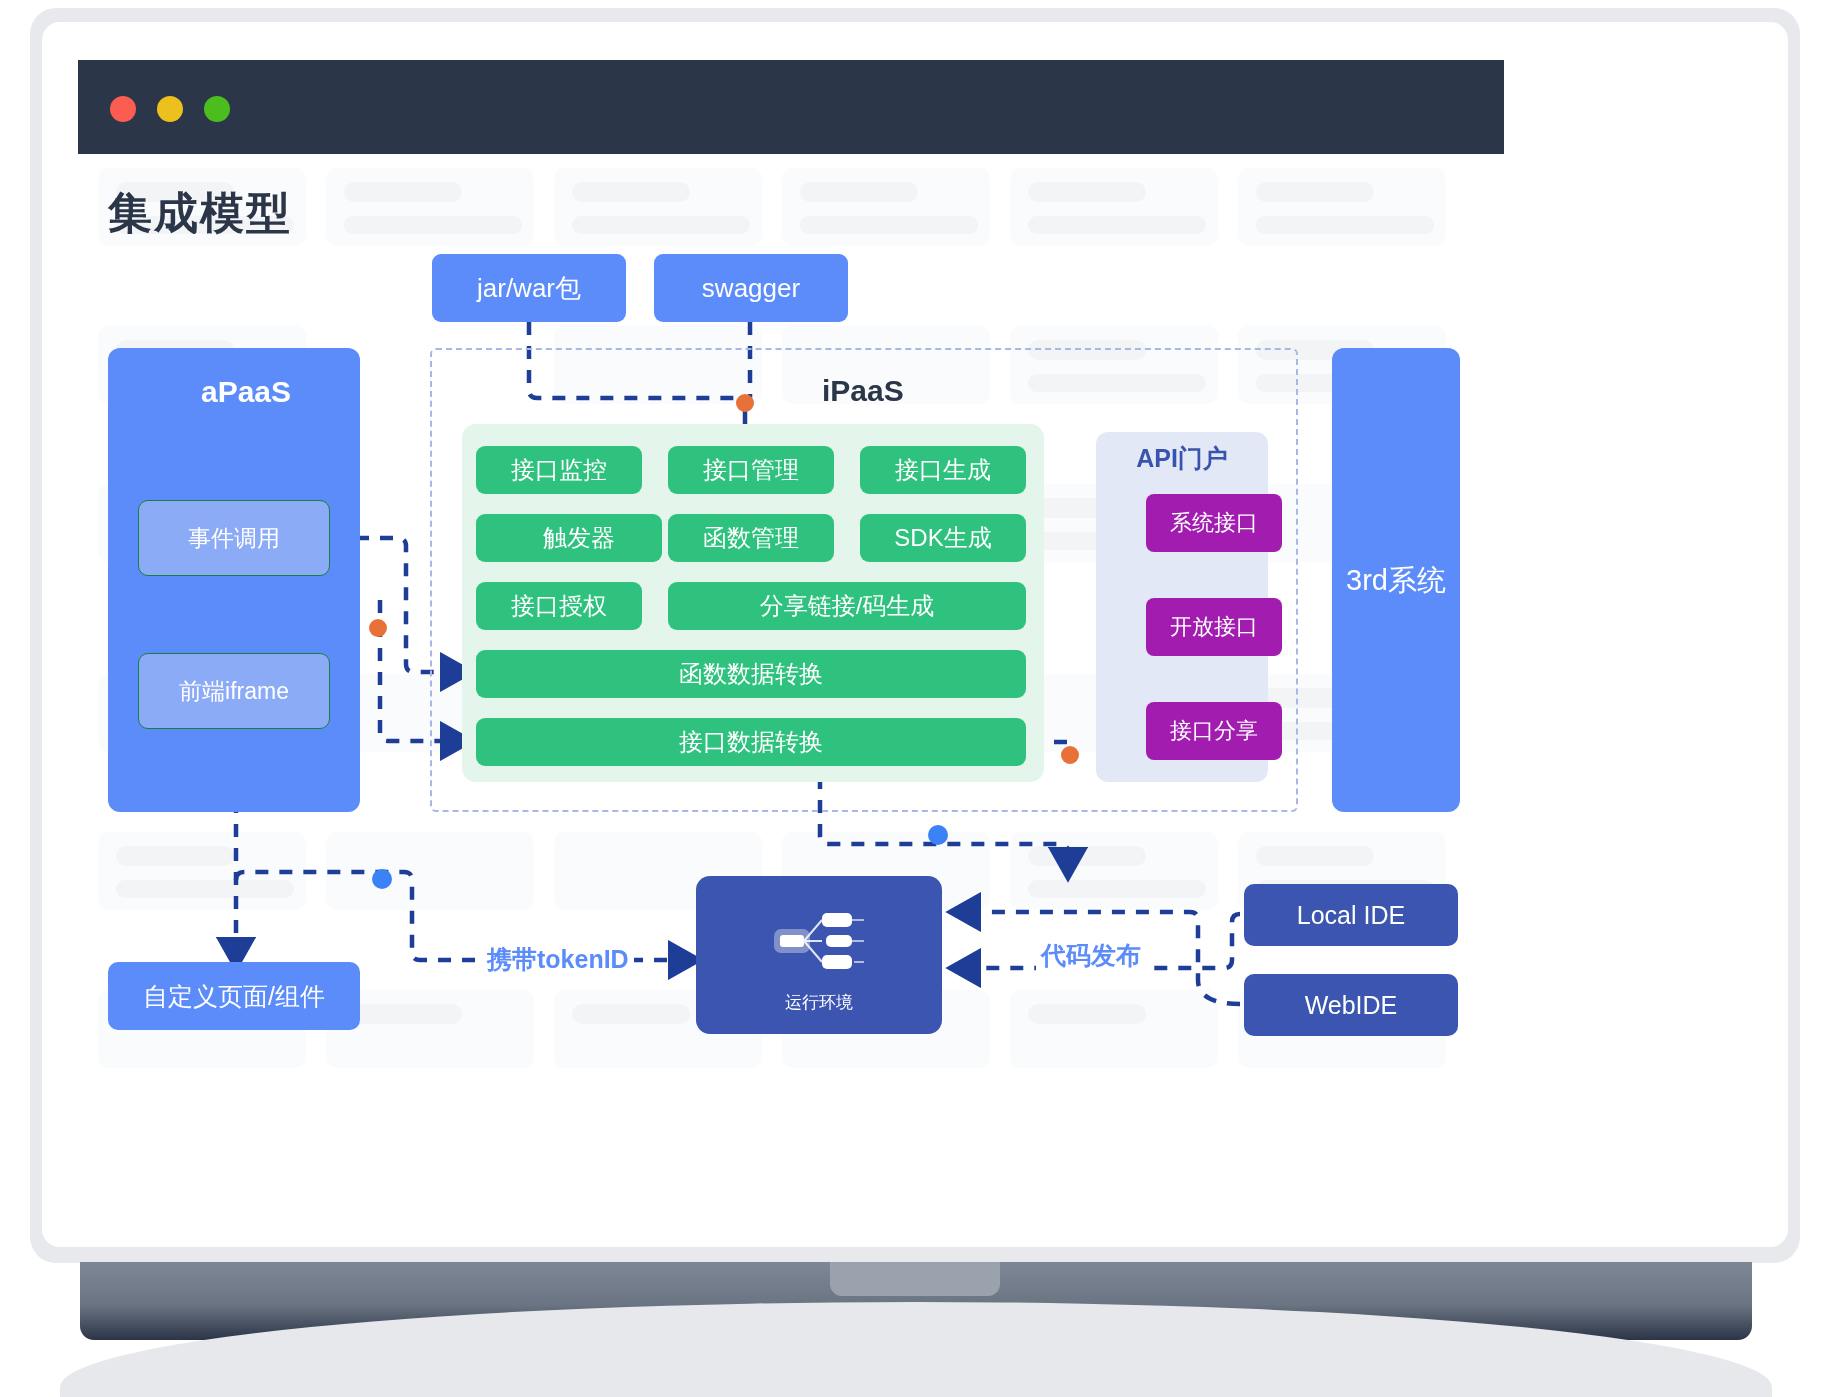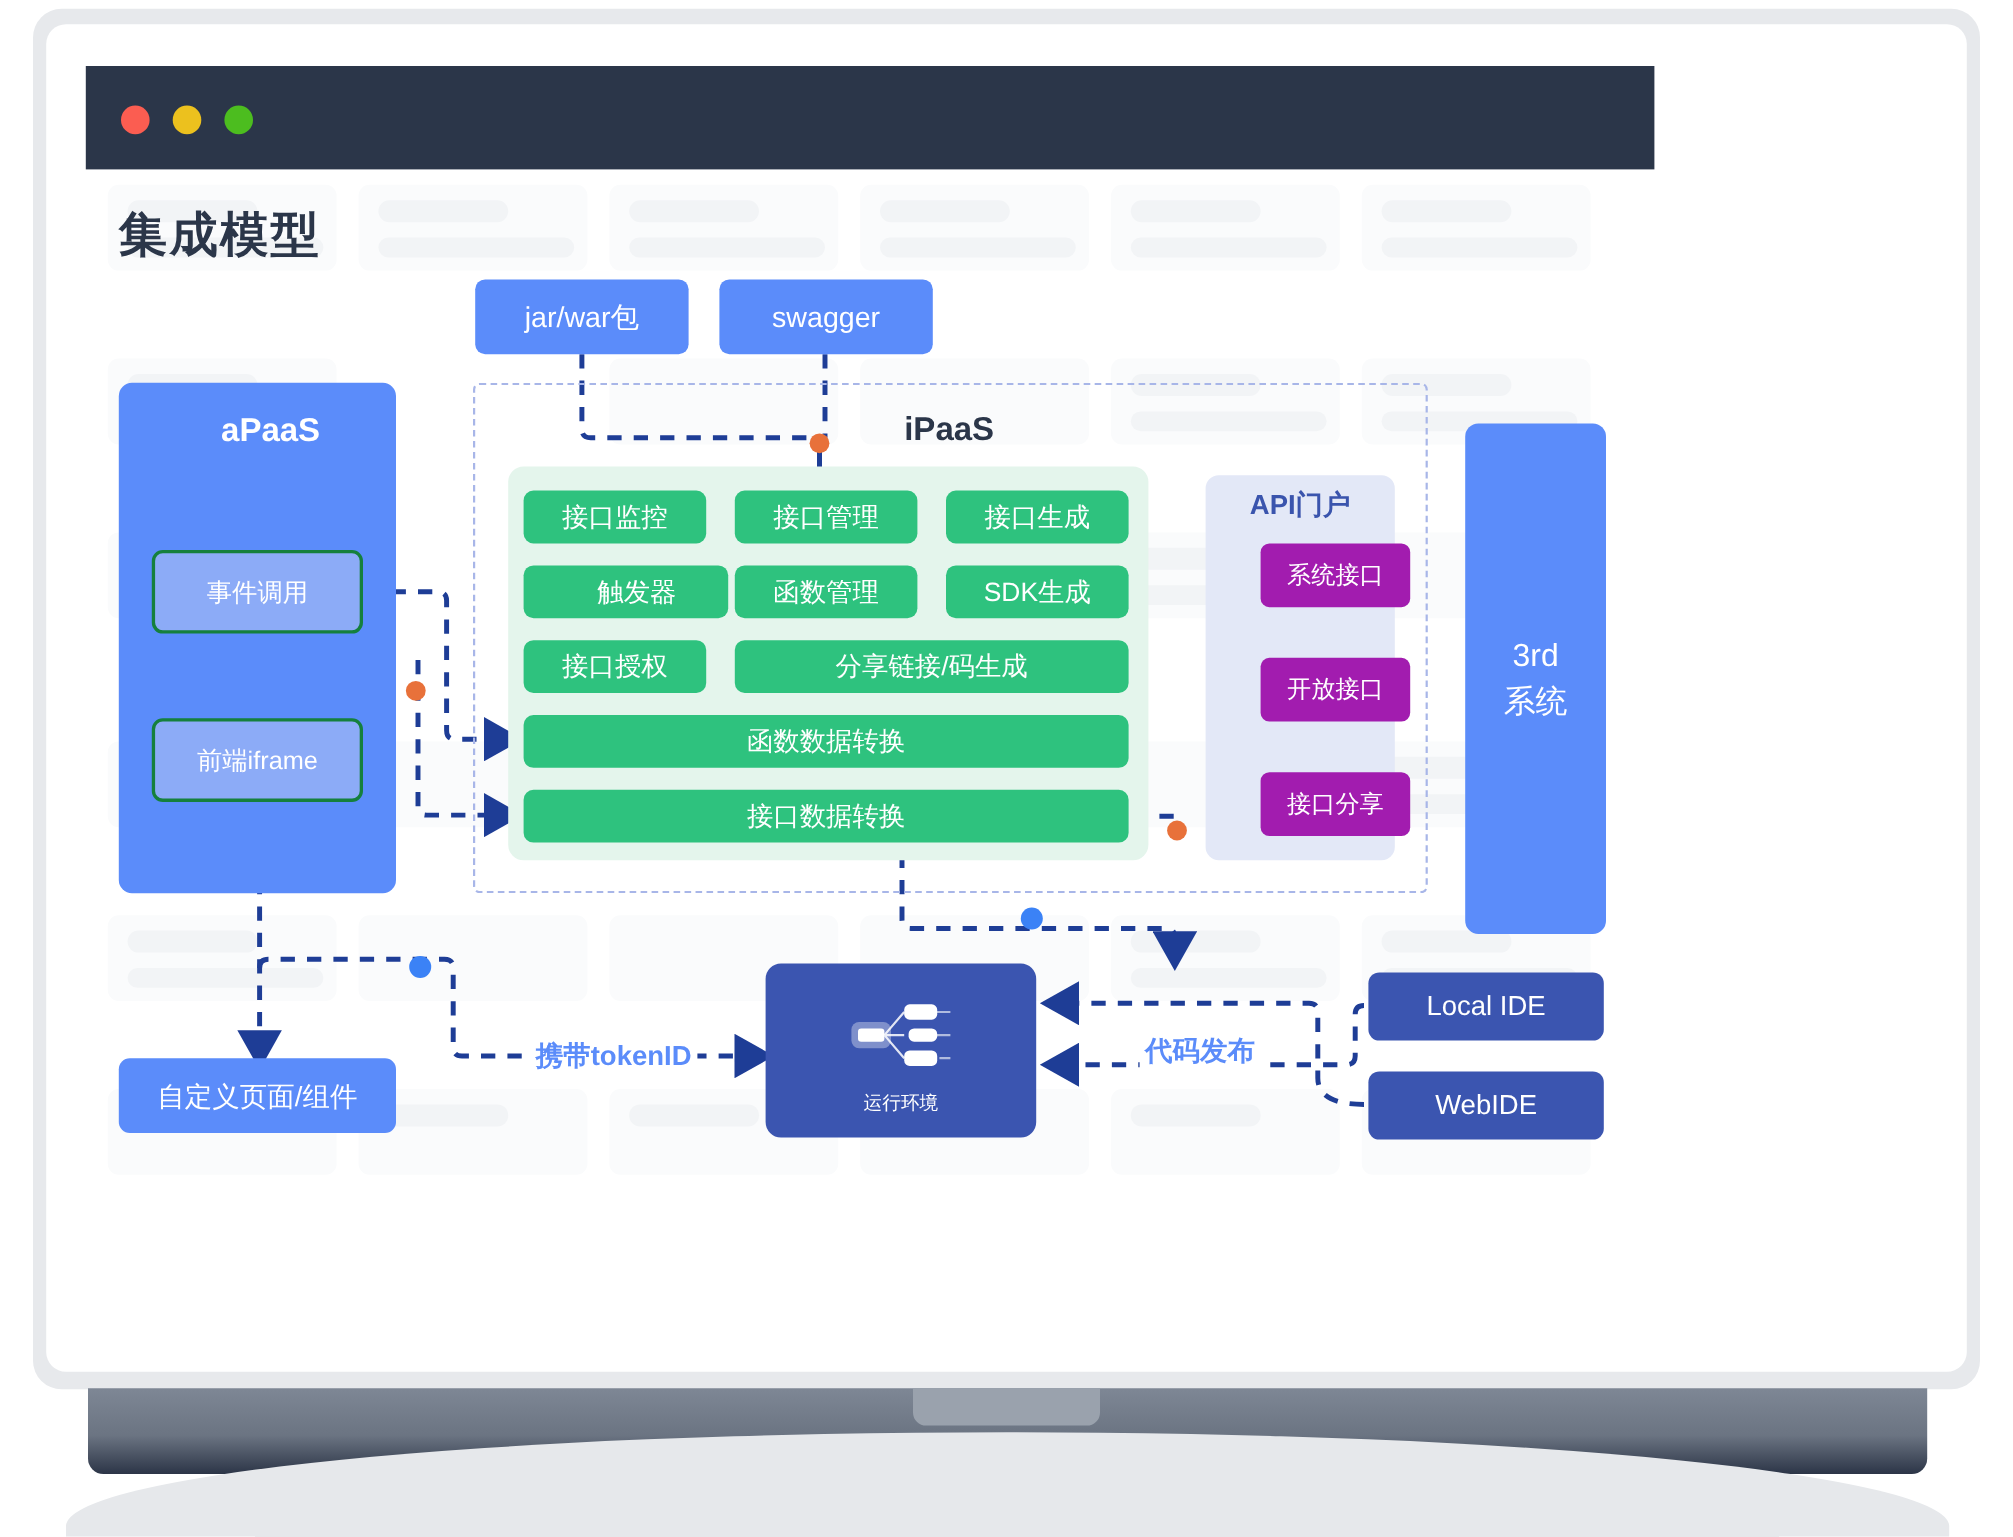--- a/index.html
+++ b/index.html
@@ -61,21 +61,21 @@
   }
   .title-hl{
     position:absolute;left:118px;top:218px;width:250px;height:30px;
     background:#e2e5ea;border-radius:15px;z-index:-1;
   }
 
   
   .box{position:absolute;display:flex;align-items:center;justify-content:center;
        text-align:center;border-radius:10px;box-sizing:border-box;color:#fff;}
   .blue{background:#5b8cfa;}
-  .blue-soft{background:#8cabf7;border:3px solid #15803d;}
+  .blue-soft{background:#8cabf7;border:1px solid #15803d;}
   .darkblue{background:#a21caf;margin-left:32px;}
   .darkblue2{background:#3b55b0;}
 
   
   .apaas{left:108px;top:348px;width:252px;height:464px;border-radius:12px;}
   .apaas-label{position:absolute;left:108px;top:375px;width:252px;text-align:center;
     font-size:30px;font-weight:bold;color:#fff;margin-left:12px;}
   .apaas-sub1{left:138px;top:500px;width:192px;height:76px;font-size:23px;border-radius:10px;}
   .apaas-sub2{left:138px;top:653px;width:192px;height:76px;font-size:23px;border-radius:10px;}
 
@@ -112,21 +112,21 @@
   }
   .api-item{width:136px;height:58px;font-size:22px;border-radius:8px;}
   .api-arrow{
     position:absolute;width:132px;height:46px;background:#f9dfdf;
     clip-path:polygon(0 22%,64% 22%,64% 0,100% 50%,64% 100%,64% 78%,0 78%);
     opacity:.9;
   }
 
   
   .third{left:1332px;top:348px;width:128px;height:464px;border-radius:12px;
-    flex-direction:column;font-size:29px;line-height:1.45;margin-top:37px;}
+    flex-direction:row;font-size:29px;line-height:1.45;}
 
   
   .custom-page{left:108px;top:962px;width:252px;height:68px;font-size:25px;border-radius:10px;}
   .runtime{left:696px;top:876px;width:246px;height:158px;border-radius:14px;
     flex-direction:column;justify-content:flex-end;padding-bottom:20px;font-size:17px;}
   .runtime-icon{position:absolute;left:760px;top:906px;width:120px;height:70px;}
   .local-ide{left:1244px;top:884px;width:214px;height:62px;font-size:25px;border-radius:10px;}
   .web-ide{left:1244px;top:974px;width:214px;height:62px;font-size:25px;border-radius:10px;}
 
   

